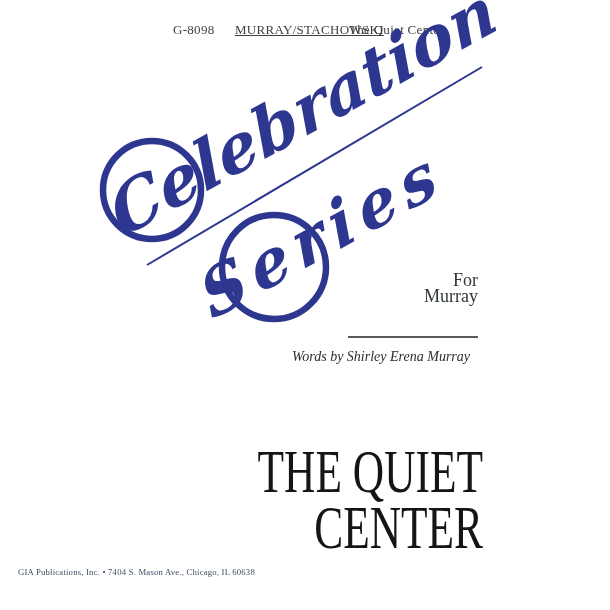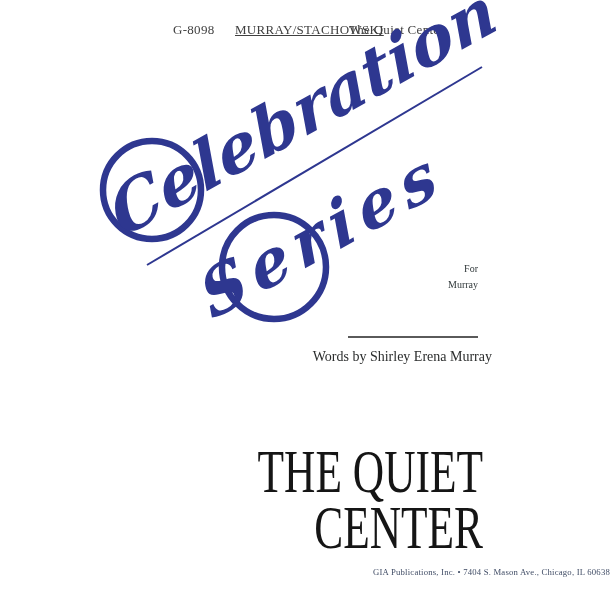--- a/index.html
+++ b/index.html
@@ -33,55 +33,56 @@
   .logo text{
     font-family:"DejaVu Serif", serif;
     font-style:italic;
     font-weight:bold;
     fill:#2e3790;
   }
   .logo .stroke{stroke:#2e3790;fill:none;}
 
   
   .instrumentation{
-    position:absolute;top:261px;right:132px;
+    position:absolute;top:273px;right:132px;
     text-align:right;
-    font-size:10px;line-height:15.5px;
+    font-size:18px;line-height:15.5px;
     color:#30383a;
     white-space:nowrap;
   }
   .rule{
     position:absolute;top:336px;right:132px;
     width:130px;height:1.5px;
     background:#5a5a5a;
   }
   .credits{
-    position:absolute;top:349px;right:118px;
+    position:absolute;top:349px;right:140px;
     text-align:right;
     font-size:14px;line-height:15.5px;
     color:#2b2d2d;
     white-space:nowrap;
+    font-style:italic;
   }
 
   
   .title{
     position:absolute;top:443px;right:127px;
     text-align:right;
     font-size:62px;line-height:56px;
     color:#151515;
     transform:scaleX(0.70);
     transform-origin:100% 0;
     white-space:nowrap;
   }
 
   
   .footer{
     position:absolute;top:566px;left:0;right:0;
-    padding-left:1px;
-    text-align:right;
+    padding-left:18px;
+    text-align:left;
     font-size:8.7px;line-height:13.2px;
     color:#414d66;
     letter-spacing:.2px;
   }
 </style>
 </head>
 <body>
 
 <div class="page">
 

